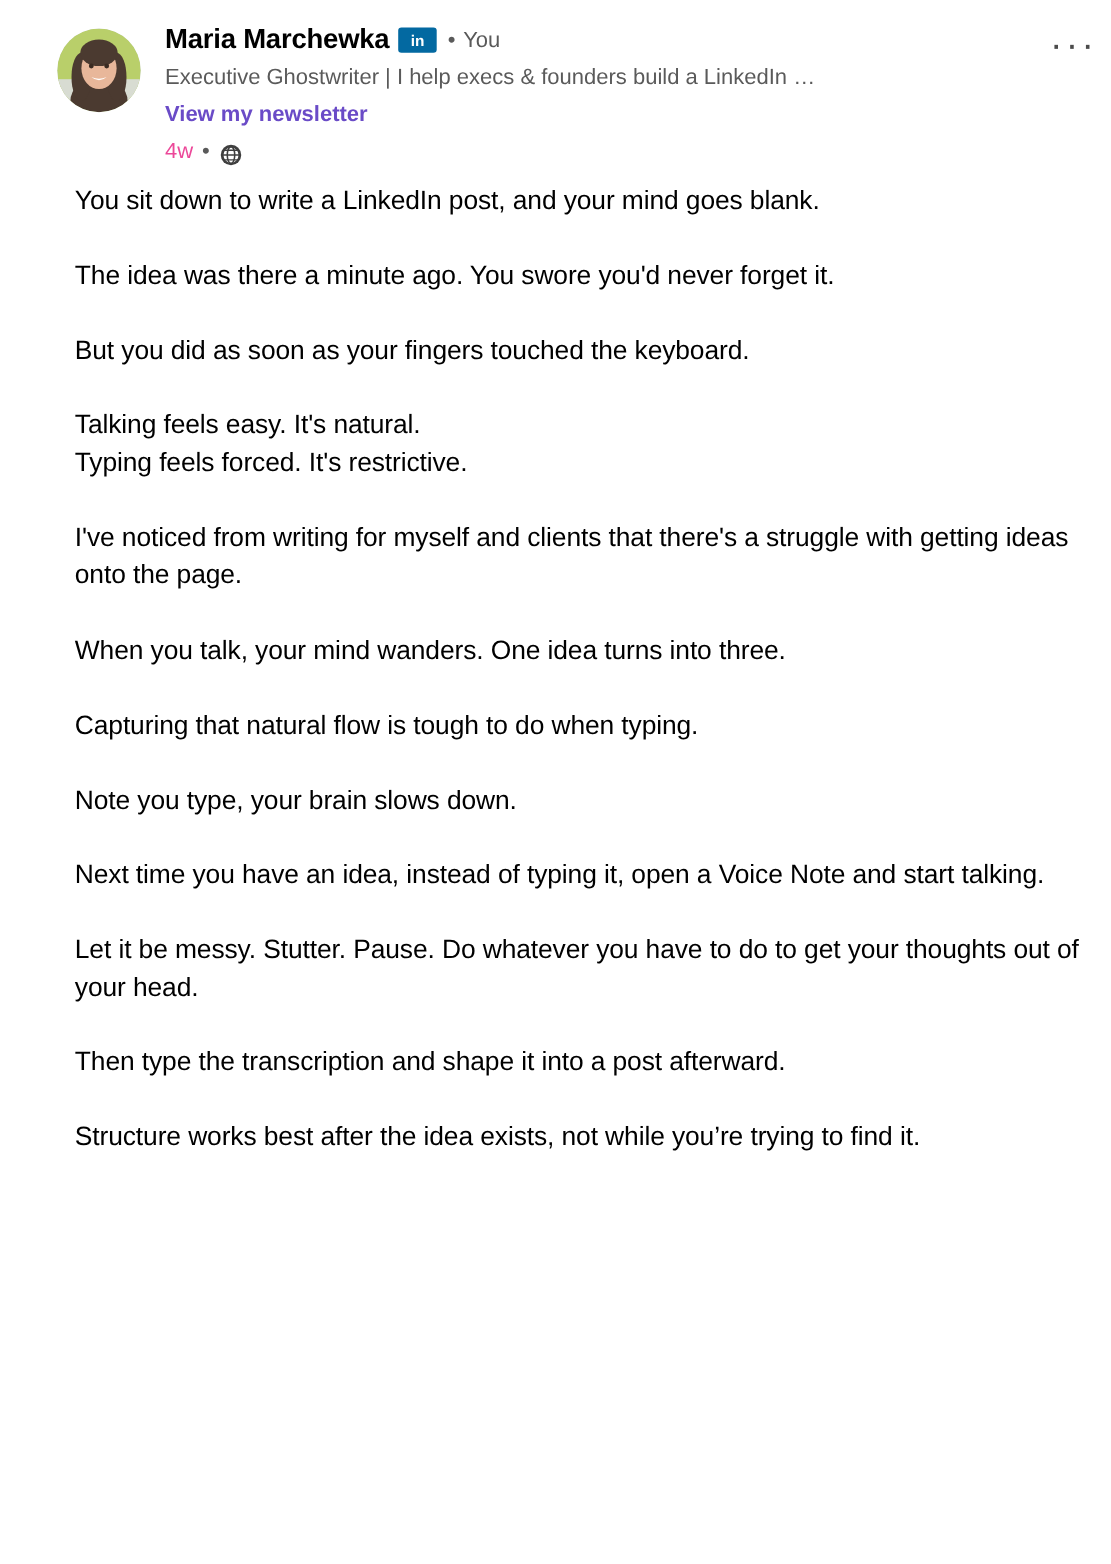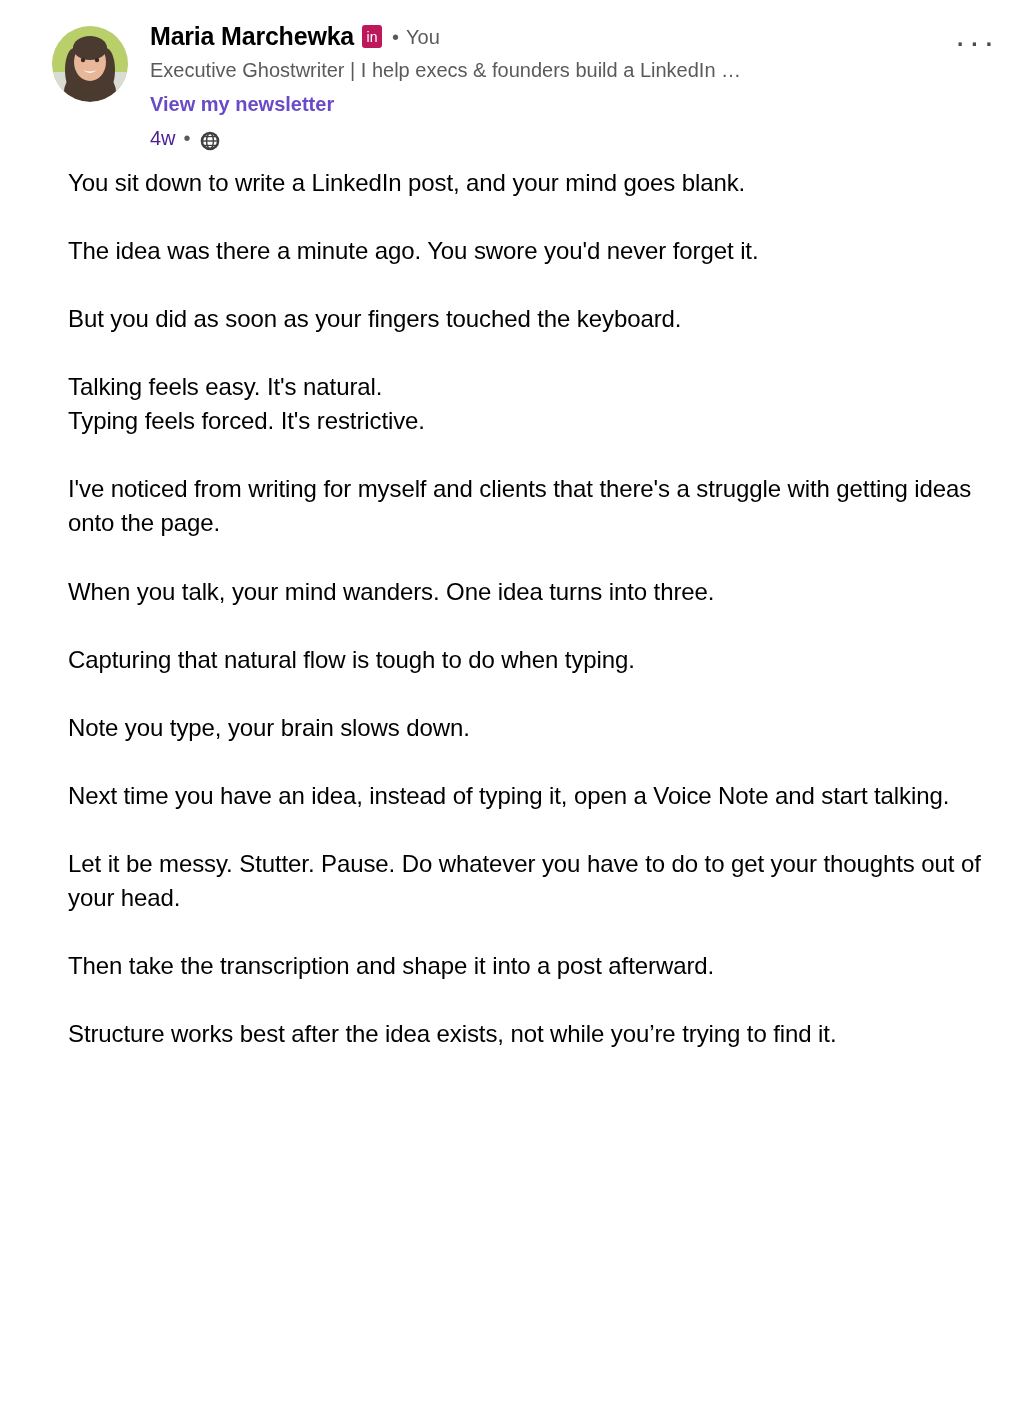--- a/index.html
+++ b/index.html
@@ -53,28 +53,28 @@
   .author-name {
     font-size: 25px;
     font-weight: 700;
     color: #000000;
     letter-spacing: -0.2px;
   }
   .li-badge {
     display: inline-flex;
     align-items: center;
     justify-content: center;
-    width: 20px;
+    width: 35px;
     height: 23px;
-    background: #be185d;
+    background: #0369a1;
     border-radius: 3px;
     margin-left: 8px;
     color: #ffffff;
     font-size: 14px;
-    font-weight: 400;
+    font-weight: 700;
     line-height: 1;
     font-family: "Liberation Sans", sans-serif;
   }
   .you-sep {
     font-size: 20px;
     color: #5a5a5a;
     margin-left: 10px;
   }
   .you-label {
     font-size: 20px;
@@ -99,21 +99,21 @@
     color: #6a4bc7;
     cursor: pointer;
   }
   .meta-row {
     display: flex;
     align-items: center;
     margin-top: 11px;
   }
   .meta-time {
     font-size: 20px;
-    color: #4c1d95;
+    color: #ec4899;
   }
   .meta-dot {
     font-size: 20px;
     color: #5a5a5a;
     margin: 0 8px;
   }
   .globe-icon {
     display: inline-block;
     width: 22px;
     height: 22px;
@@ -214,17 +214,17 @@
     <p>
       <span class="nl">Talking feels easy. It's natural.</span>
       <span class="nl">Typing feels forced. It's restrictive.</span>
     </p>
     <p>I've noticed from writing for myself and clients that there's a struggle with getting ideas onto the page.</p>
     <p>When you talk, your mind wanders. One idea turns into three.</p>
     <p>Capturing that natural flow is tough to do when typing.</p>
     <p>Note you type, your brain slows down.</p>
     <p>Next time you have an idea, instead of typing it, open a Voice Note and start talking.</p>
     <p>Let it be messy. Stutter. Pause. Do whatever you have to do to get your thoughts out of your head.</p>
-    <p>Then take the transcription and shape it into a post afterward.</p>
+    <p>Then type the transcription and shape it into a post afterward.</p>
     <p>Structure works best after the idea exists, not while you’re trying to find it.</p>
   </div>
 
 </div>
 
 </body></html>

